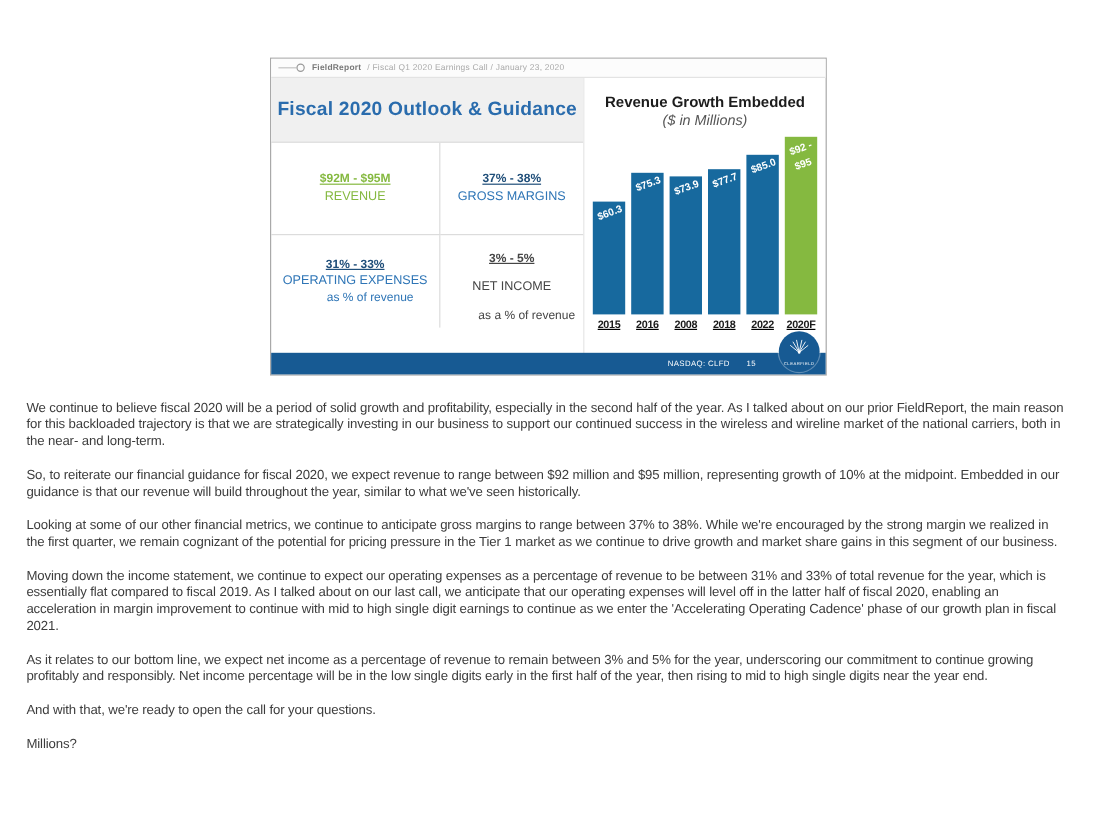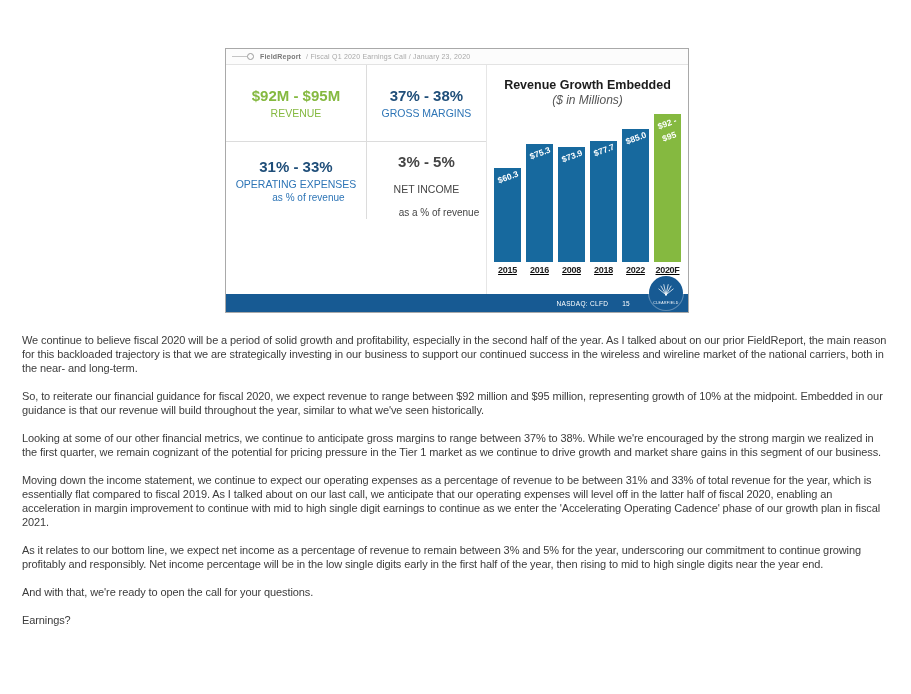--- a/index.html
+++ b/index.html
@@ -19,21 +19,21 @@
   .slide-body{display:flex;height:231px;}
   .left-panel{width:261px;box-sizing:border-box;border-right:1px solid #e6e6e6;}
   .left-header{height:53px;background:#f0f0f0;border-bottom:1px solid #dcdcdc;
                display:flex;align-items:center;justify-content:center;}
   .slide-title{font-size:16px;font-weight:bold;color:#2a6cad;letter-spacing:.2px;}
   .quad-grid{display:grid;grid-template-columns:54.2% 45.8%;grid-auto-rows:77px;}
   .quad{display:flex;flex-direction:column;align-items:center;justify-content:center;
         text-align:center;line-height:1.35;}
   .q-tl,.q-bl{border-right:1px solid #dcdcdc;}
   .q-tl,.q-tr{border-bottom:1px solid #dcdcdc;}
-  .m-value{font-size:15px;font-weight:bold;}
+  .m-value{font-size:10px;font-weight:bold;text-decoration:underline;}
   .m-label{font-size:10.5px;}
   .m-sub{font-size:10px;padding-left:25px;}
   .green .m-value,.green .m-label{color:#85b940;}
   .blue .m-value{color:#1f4e79;} .blue .m-label,.blue .m-sub{color:#2e75b6;}
   .dark .m-value,.dark .m-label,.dark .m-sub{color:#454545;margin-top:10px;}
 
   
   .chart-panel{flex:1;text-align:center;position:relative;}
   .chart-title{font-size:12.5px;font-weight:bold;color:#1c1c1c;margin-top:13px;}
   .chart-sub{font-size:12px;font-style:italic;color:#555;margin-top:1px;}
@@ -71,20 +71,23 @@
     <div class="breadcrumb">
       <span class="bc-line"></span>
       <span class="bc-circle"></span>
       <span class="bc-brand">FieldReport</span>
       <span class="bc-trail">/  Fiscal Q1 2020 Earnings Call  /  January 23, 2020</span>
     </div>
 
     <div class="slide-body">
 
       <div class="left-panel">
+        <div class="left-header">
+          <span class="slide-title">Fiscal 2020 Outlook &amp; Guidance</span>
+        </div>
         <div class="quad-grid">
           <div class="quad q-tl green">
             <span class="m-value">$92M - $95M</span>
             <span class="m-label">REVENUE</span>
           </div>
           <div class="quad q-tr blue">
             <span class="m-value">37% - 38%</span>
             <span class="m-label">GROSS MARGINS</span>
           </div>
           <div class="quad q-bl blue">
@@ -170,16 +173,16 @@
     </div>
   </div>
 
   <div class="transcript">
     <p>We continue to believe fiscal 2020 will be a period of solid growth and profitability, especially in the second half of the year. As I talked about on our prior FieldReport, the main reason for this backloaded trajectory is that we are strategically investing in our business to support our continued success in the wireless and wireline market of the national carriers, both in the near- and long-term.</p>
     <p>So, to reiterate our financial guidance for fiscal 2020, we expect revenue to range between $92 million and $95 million, representing growth of 10% at the midpoint. Embedded in our guidance is that our revenue will build throughout the year, similar to what we've seen historically.</p>
     <p>Looking at some of our other financial metrics, we continue to anticipate gross margins to range between 37% to 38%. While we're encouraged by the strong margin we realized in the first quarter, we remain cognizant of the potential for pricing pressure in the Tier 1 market as we continue to drive growth and market share gains in this segment of our business.</p>
     <p>Moving down the income statement, we continue to expect our operating expenses as a percentage of revenue to be between 31% and 33% of total revenue for the year, which is essentially flat compared to fiscal 2019. As I talked about on our last call, we anticipate that our operating expenses will level off in the latter half of fiscal 2020, enabling an acceleration in margin improvement to continue with mid to high single digit earnings to continue as we enter the 'Accelerating Operating Cadence' phase of our growth plan in fiscal 2021.</p>
     <p>As it relates to our bottom line, we expect net income as a percentage of revenue to remain between 3% and 5% for the year, underscoring our commitment to continue growing profitably and responsibly. Net income percentage will be in the low single digits early in the first half of the year, then rising to mid to high single digits near the year end.</p>
     <p>And with that, we're ready to open the call for your questions.</p>
-    <p>Earnings?</p>
+    <p>Millions?</p>
   </div>
 
 </div>
 
 </body></html>

